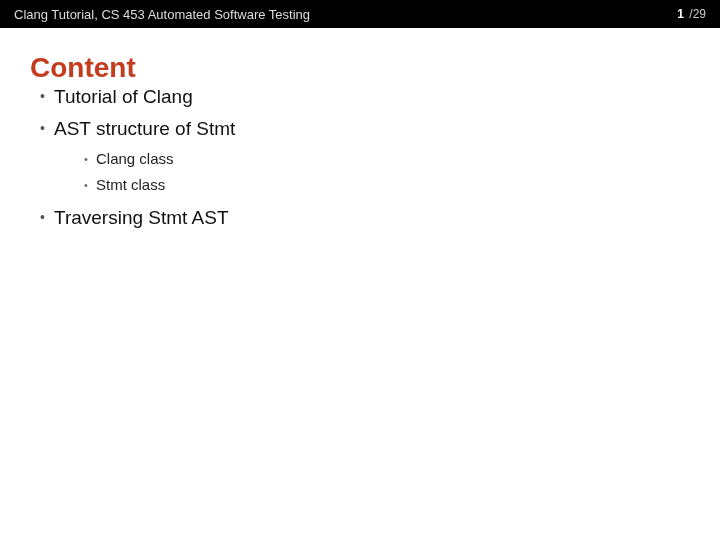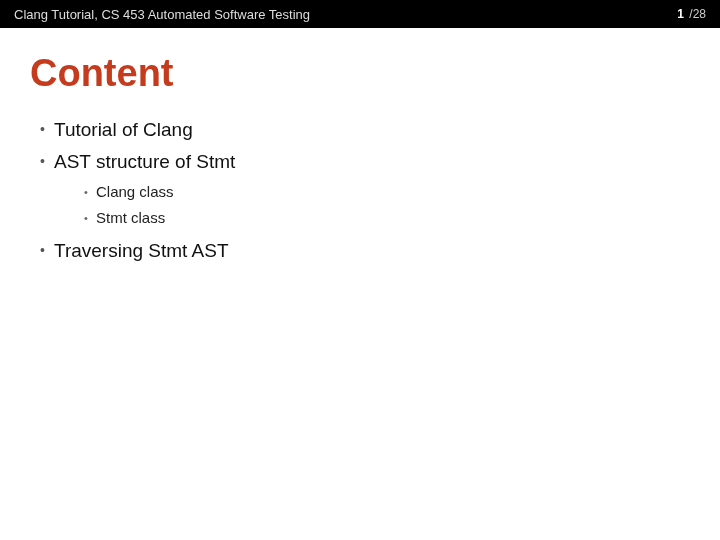--- a/index.html
+++ b/index.html
@@ -4,37 +4,37 @@
 <style>
   * { margin: 0; padding: 0; box-sizing: border-box; }
   html, body { width: 720px; height: 540px; font-family: Arial, Helvetica, sans-serif; background: #fff; }
   .slide { width: 720px; height: 540px; position: relative; background: #fff; }
   .header { background: #000; color: #fff; height: 28px; display: flex; align-items: center; padding: 0 14px; font-size: 13px; justify-content: space-between; }
   .header-title { color: #ddd; }
   .page-counter { font-size: 12px; }
   .page-counter .cur { font-weight: bold; color: #fff; }
   .page-counter .sep { color: #ccc; margin-left: 2px; }
   .body { padding: 24px 30px; }
-  .title { font-size: 38px; font-weight: bold; color: #c43b1d; margin-bottom: 22px; }
+  .title { font-size: 28px; font-weight: bold; color: #c43b1d; }
   ul.main { list-style: none; padding-left: 10px; }
   ul.main > li { font-size: 19px; color: #111; margin-bottom: 6px; line-height: 1.35; position: relative; padding-left: 14px; }
   ul.main > li::before { content: "•"; position: absolute; left: 0; top: 0; color: #555; font-size: 14px; line-height: 1.8; }
   ul.sub { list-style: none; padding-left: 30px; margin-top: 8px; margin-bottom: 10px; }
   ul.sub > li { font-size: 15px; color: #222; margin-bottom: 5px; line-height: 1.35; position: relative; padding-left: 12px; }
   ul.sub > li::before { content: "•"; position: absolute; left: 0; top: 0; color: #666; font-size: 11px; line-height: 1.9; }
 </style>
 </head>
 <body>
 
 <div class="slide">
   <div class="header">
     <span class="header-title">Clang Tutorial, CS 453 Automated Software Testing</span>
     <span class="page-counter">
       <span class="cur">1</span>
-      <span class="sep">/28</span>
+      <span class="sep">/29</span>
     </span>
   </div>
   <div class="body">
     <h1 class="title">Content</h1>
     <ul class="main">
       <li>
         <span>Tutorial of Clang</span>
       </li>
       <li>
         <span>AST structure of Stmt</span>

